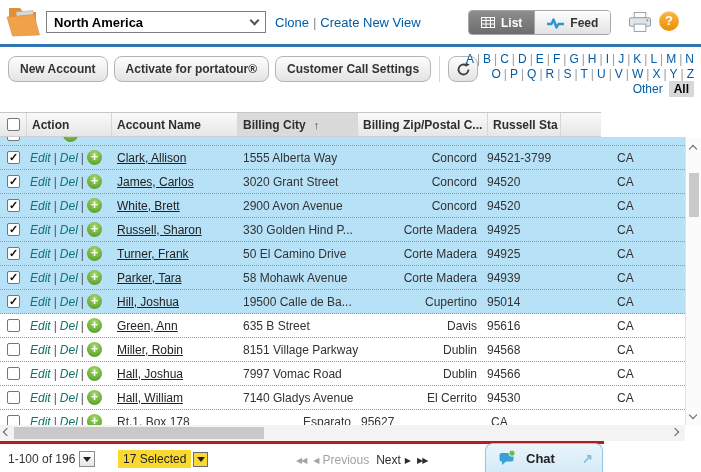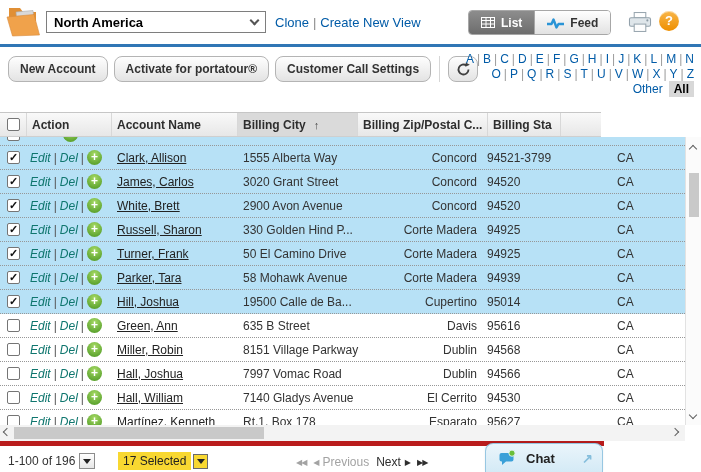--- a/index.html
+++ b/index.html
@@ -87,21 +87,21 @@
   .vthumb { position:absolute; left:3px; top:36px; width:10px; height:44px; background:#c9c9c9; cursor:pointer; }
 
   .hscroll { position:absolute; left:0; top:425px; width:685px; height:16px; background:#f3f3f3; }
   .hscroll .arr { position:absolute; top:4px; cursor:pointer; }
   .hscroll .arr.l { left:4px; }
   .hscroll .arr.r { right:7px; }
   .hthumb { position:absolute; left:14px; top:2px; width:250px; height:12px; background:#c9c9c9; cursor:pointer; }
   .chev.sm { width:6px; height:6px; border-color:#606060; border-width:1.5px; }
 
   
-  .footer { position:absolute; left:0; top:441px; width:604px; height:31px; background:#fff; border-top:5px solid #b91c1c; }
+  .footer { position:absolute; left:0; top:441px; width:604px; height:31px; background:#fff; border-top:3px solid #b91c1c; }
   .range-grp { position:absolute; left:8px; top:7px; display:flex; align-items:center; gap:4px; }
   .dd-btn { width:16px; height:16px; border:1px solid #8c8c8c; background:linear-gradient(#fff,#e6e6e6); display:flex; align-items:center; justify-content:center; cursor:pointer; }
   .tri-down { width:0; height:0; border-left:4px solid transparent; border-right:4px solid transparent; border-top:5px solid #222; }
   .sel-grp { position:absolute; left:118px; top:6px; display:flex; align-items:center; }
   .sel-label { background:#f8d831; padding:2px 5px; color:#222; }
   .dd-btn.yellow { background:#f8d831; border-color:#6a6a6a; margin-left:2px; width:15px; height:15px; }
   .paging { position:absolute; left:296px; top:9px; display:flex; align-items:center; gap:7px; font-size:12px; }
   .pg-dis { color:#a3a3a3; display:flex; align-items:center; gap:4px; }
   .pg-act { color:#2e2e2e; display:flex; align-items:center; gap:4px; cursor:pointer; }
   .tri-glyph { font-size:8px; letter-spacing:-1px; }
@@ -185,21 +185,21 @@
     <div class="hcell w-cb">
         <span class="cbx"></span>
       </div>
     <div class="hcell w-action">Action</div>
     <div class="hcell w-name">Account Name</div>
     <div class="hcell w-city sorted">
         <span>Billing City</span>
         <span class="sort-arrow">↑</span>
       </div>
     <div class="hcell w-zip">Billing Zip/Postal C...</div>
-    <div class="hcell w-state">Billing Sta</div>
+    <div class="hcell w-state">Russell Sta</div>
     <div class="hcell w-corner"></div>
   </div>
 
   <div class="tbody" id="tbody">
     <div class="sliver">
       <span class="cbx"></span>
       <span class="plus"></span>
     </div>
   <div class="trow sel">
       <div class="cell c-cb">
@@ -392,21 +392,20 @@
       <div class="cell c-cb">
           <span class="cbx"></span>
         </div>
       <div class="cell c-action">
           <a class="lnk">Edit</a>
           <span class="pipe"></span>
           <a class="lnk">Del</a>
           <span class="pipe"></span>
           <span class="plus"></span>
         </div>
-      <div class="cell c-name"><a class="namelnk">Martínez, Kenneth</a></div>
       <div class="cell c-street">Rt.1, Box 178</div>
       <div class="cell c-city">Esparato</div>
       <div class="cell c-zip">95627</div>
       <div class="cell c-state">CA</div>
     </div>
     </div>
 
   <div class="vscroll">
     <span class="arr t chev up sm"></span>
     <div class="vthumb"></div>

